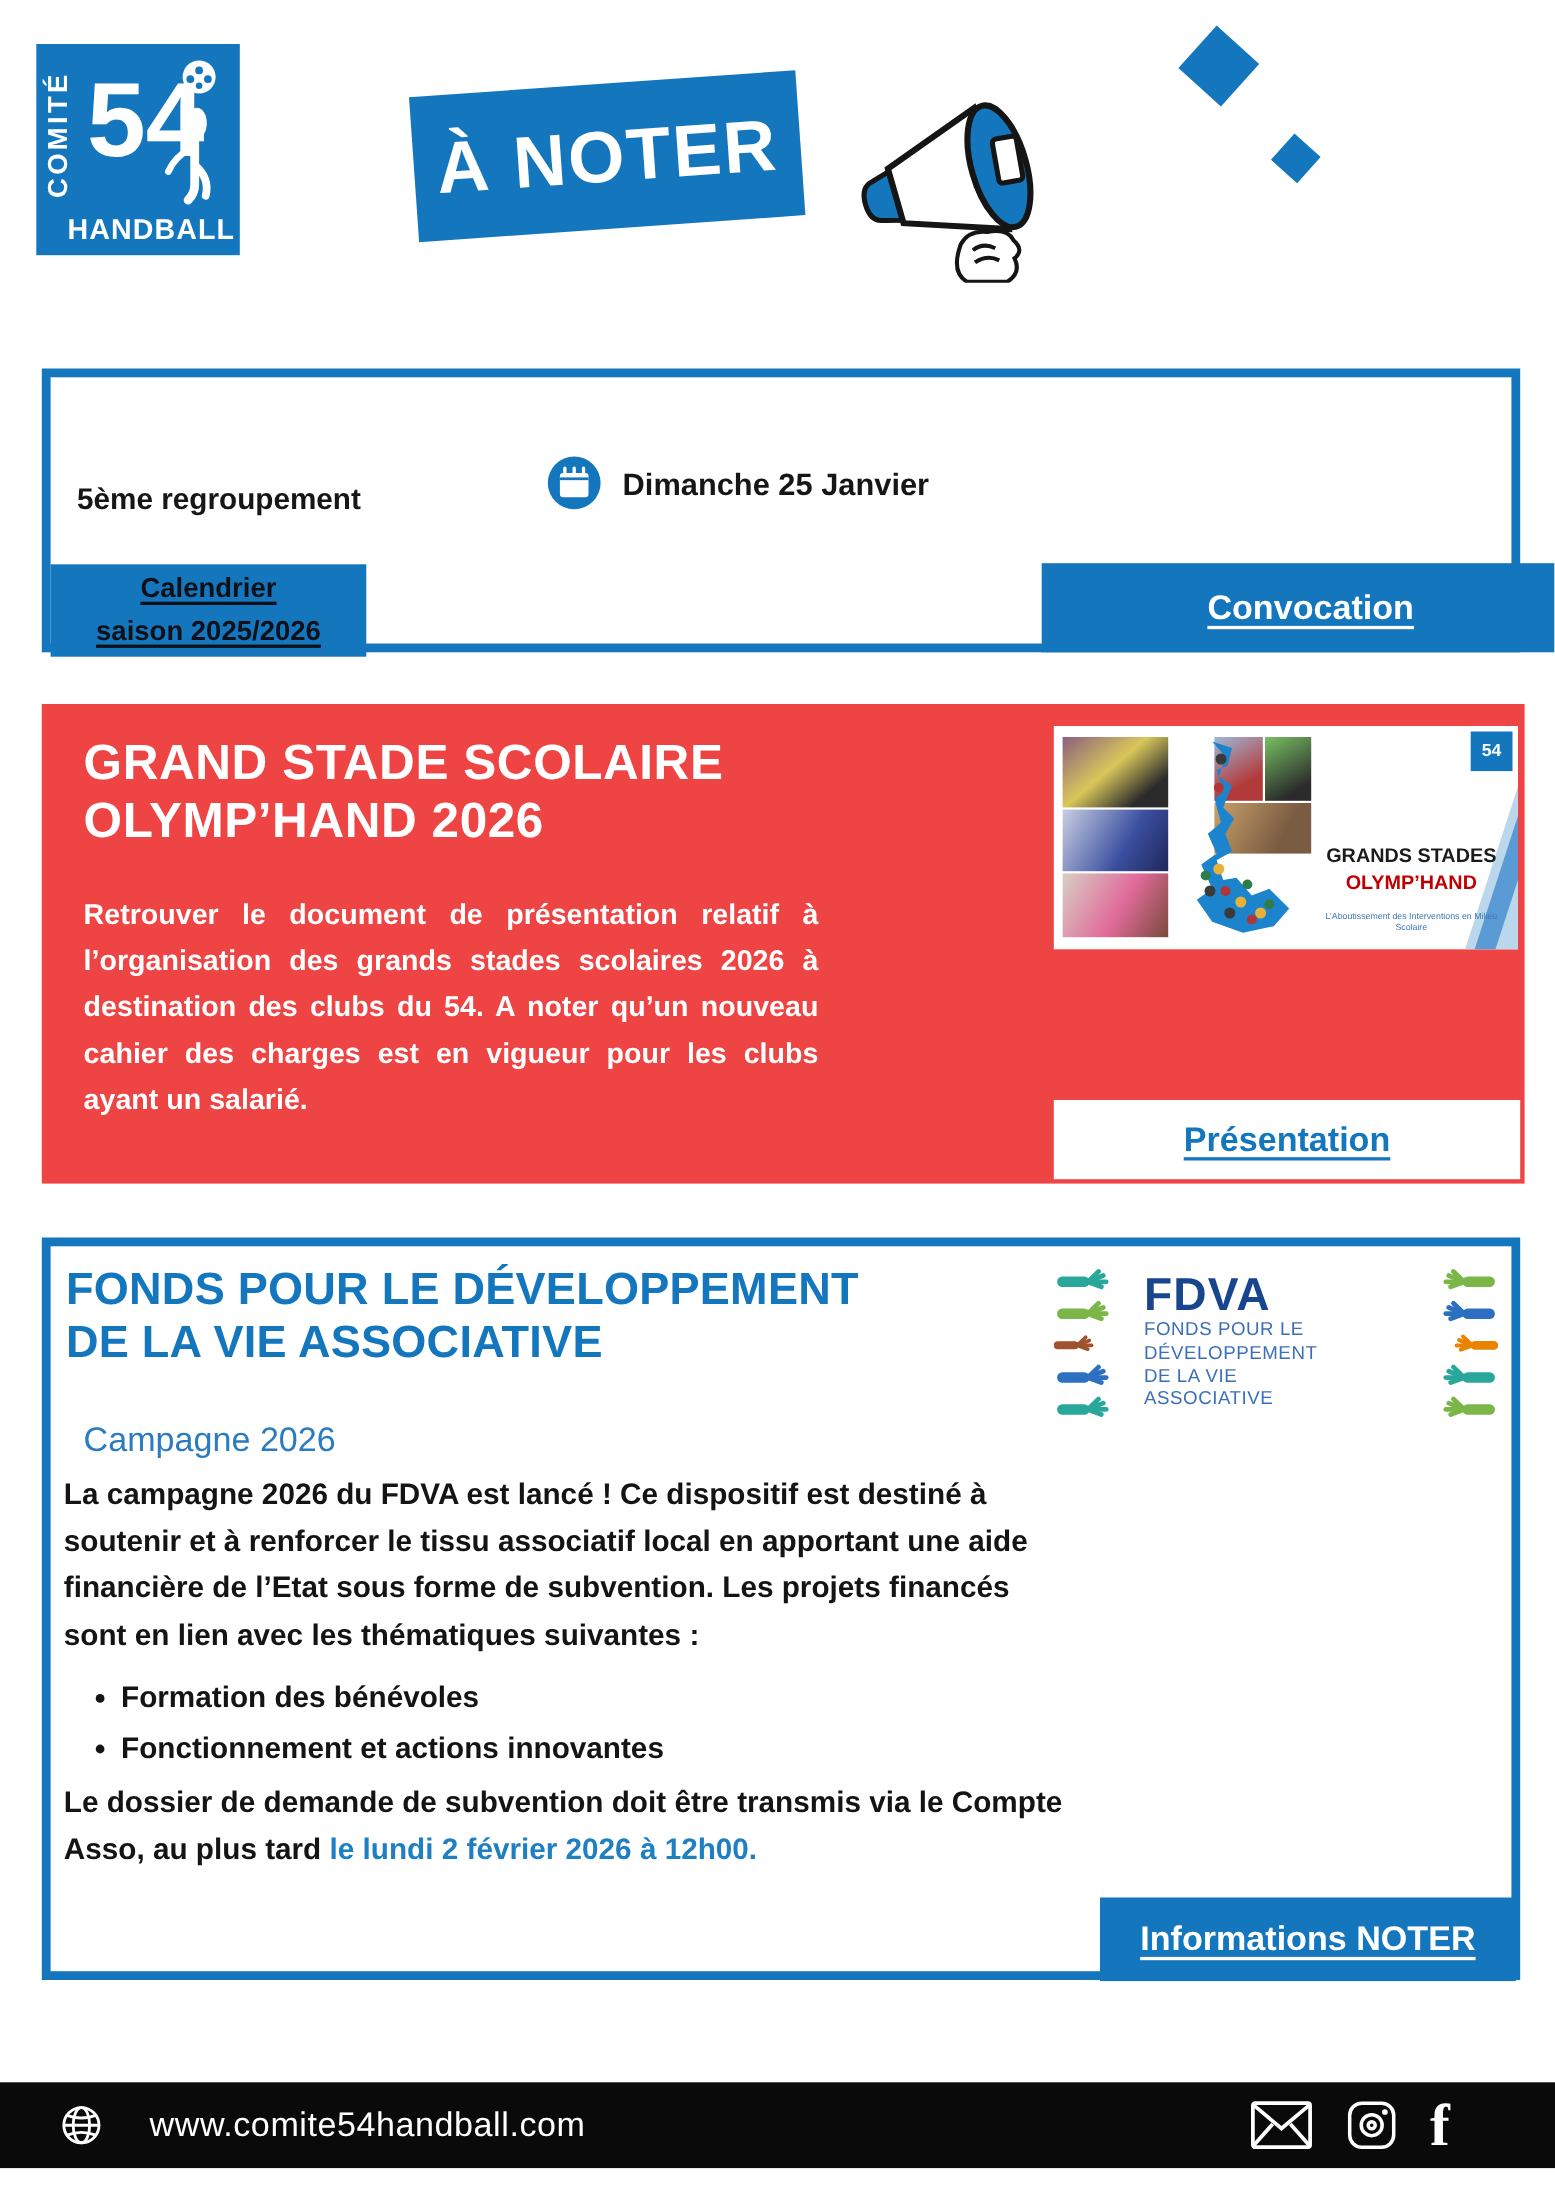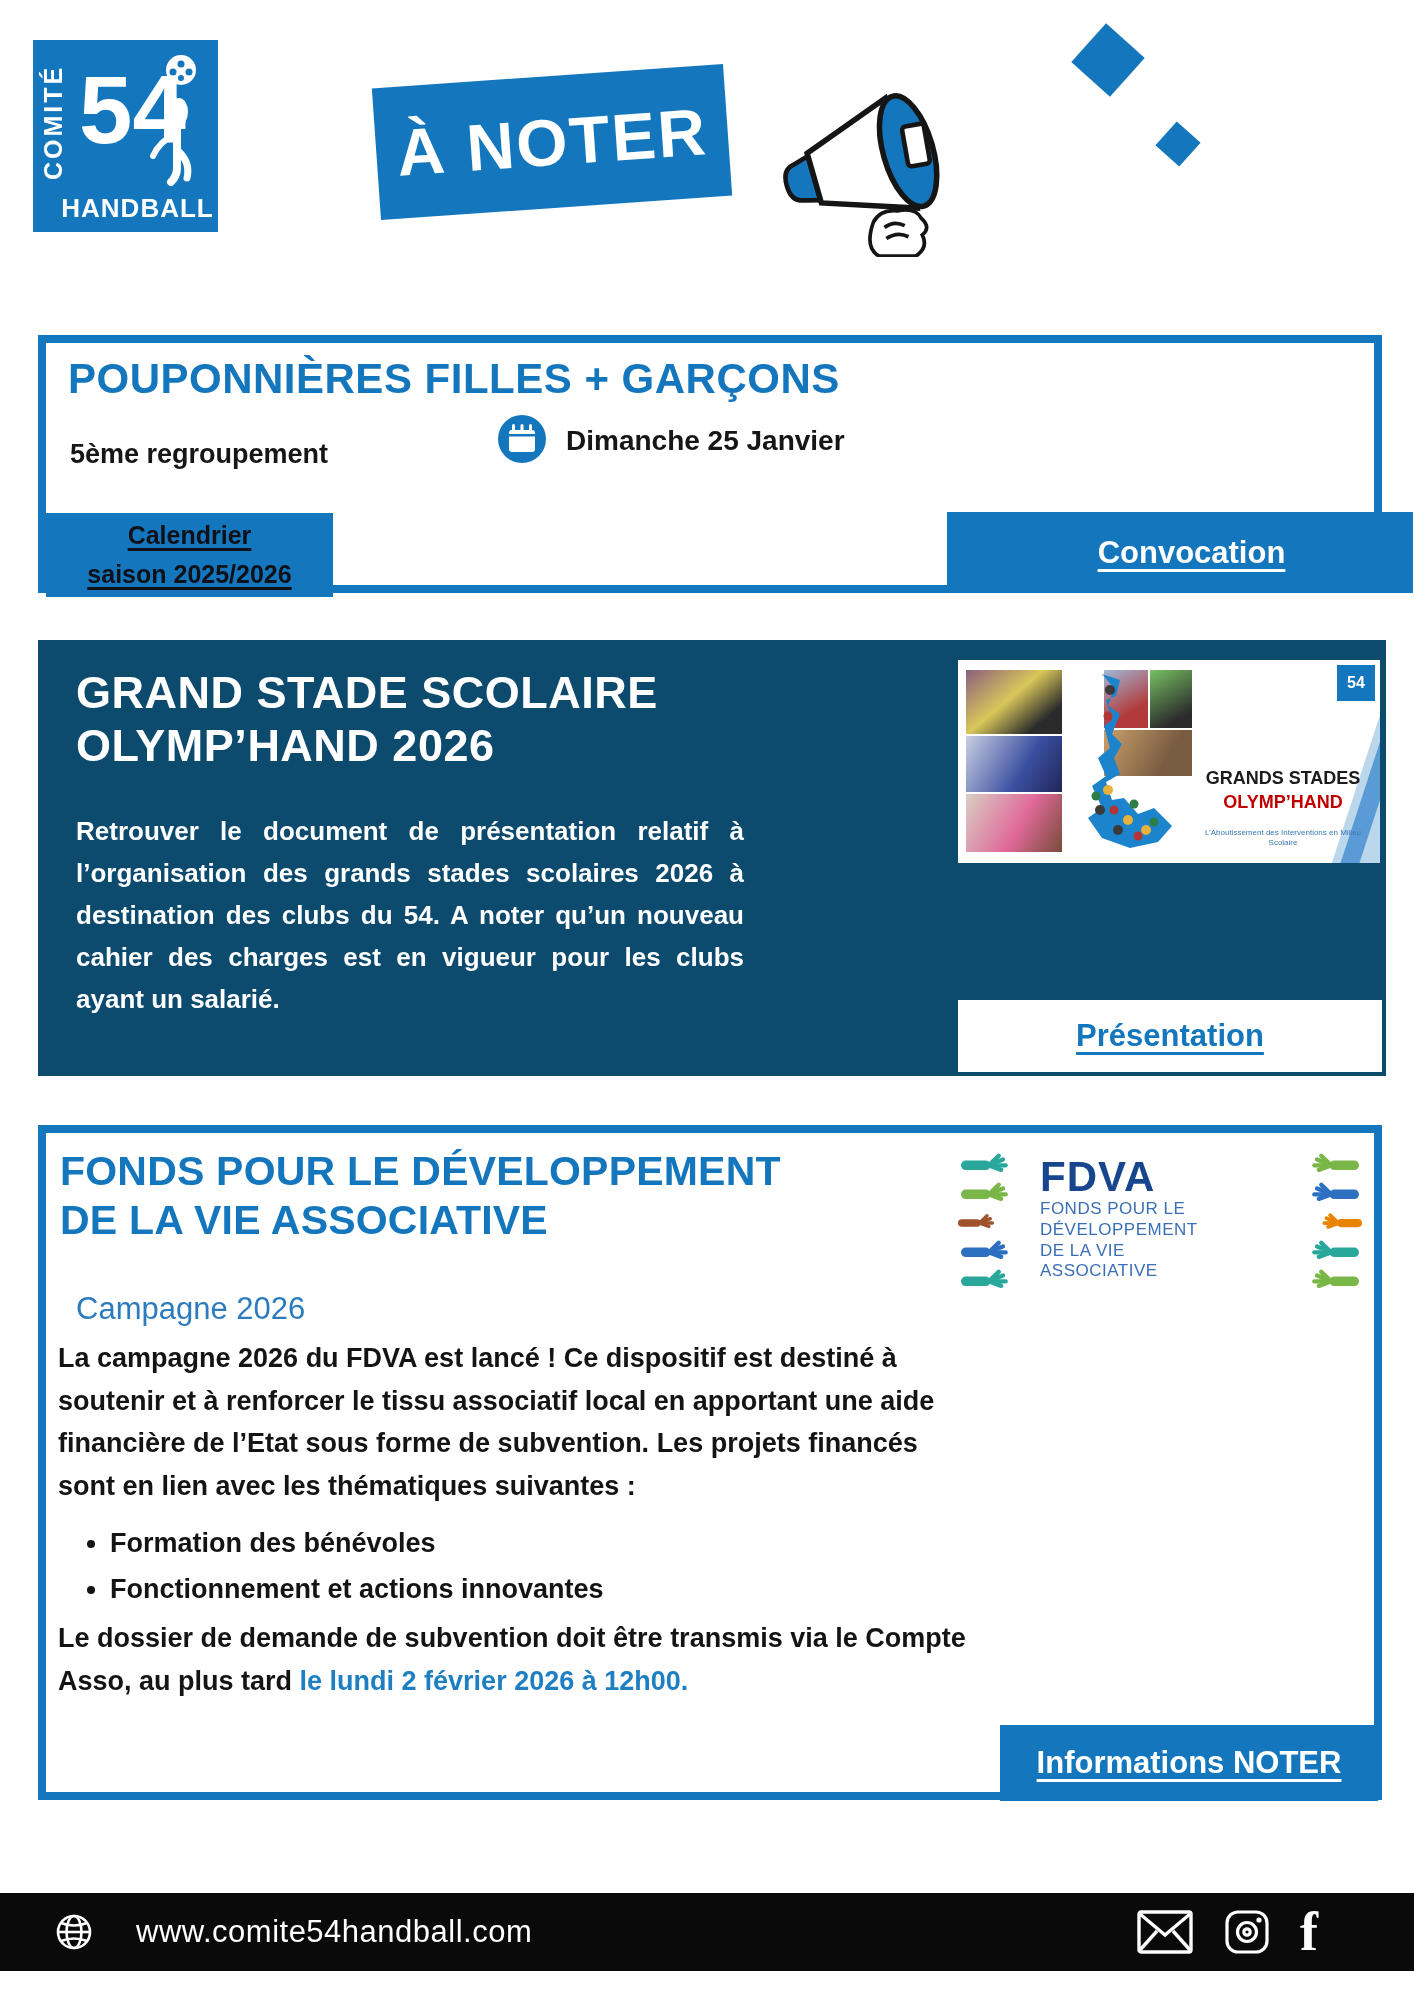--- a/index.html
+++ b/index.html
@@ -35,21 +35,21 @@
   
   .sec1{left:38px;top:335px;width:1344px;height:258px;}
   .sec1-title{position:absolute;left:22px;top:12px;color:#1477BD;font-weight:800;font-size:42px;letter-spacing:.5px;}
   .sec1-sub{position:absolute;left:24px;top:96px;font-weight:700;font-size:27px;color:#161616;}
   .cal-icon{position:absolute;left:452px;top:72px;width:48px;height:48px;border-radius:50%;background:#1477BD;}
   .sec1-date{position:absolute;left:520px;top:82px;font-weight:700;font-size:28px;color:#161616;}
   .box-calendrier{position:absolute;left:0px;top:170px;width:287px;height:84px;flex-direction:column;font-size:25px;}
   .box-convocation{position:absolute;left:901px;top:169px;width:443px;height:81px;font-size:31px;padding-left:23px;}
 
   
-  .sec2{left:38px;top:640px;width:1348px;height:436px;background:#0c4a6e;}
+  .sec2{left:38px;top:640px;width:1348px;height:436px;background:#ef4444;}
   .sec2-title{position:absolute;left:38px;top:26px;color:#ffffff;font-weight:800;font-size:45px;line-height:1.18;letter-spacing:.5px;}
   .sec2-body{position:absolute;left:38px;top:170px;width:668px;color:#ffffff;font-weight:700;font-size:26px;
              line-height:1.62;text-align:justify;}
   .thumb{position:absolute;left:920px;top:20px;width:422px;height:203px;background:#ffffff;overflow:hidden;}
   .thumb .ph{position:absolute;}
   .box-presentation{position:absolute;left:920px;top:360px;width:424px;height:72px;background:#ffffff;
                     display:flex;align-items:center;justify-content:center;font-size:31px;}
   .thumb-title1{position:absolute;left:232px;top:108px;width:186px;text-align:center;font-weight:800;
                 font-size:18px;color:#1b1b1b;letter-spacing:0;}
   .thumb-title2{position:absolute;left:232px;top:132px;width:186px;text-align:center;font-weight:800;
@@ -132,21 +132,20 @@
       <path d="M112 152 Q102 180 118 189 L158 189 Q172 180 165 166 Q175 158 164 148 Q158 136 138 140 Q120 138 112 152 Z"></path>
       <path d="M124 158 Q134 150 146 156" fill="none"></path>
       <path d="M126 170 Q138 162 150 168" fill="none"></path>
     </g>
   </svg>
 
   <div class="abs diamond1"></div>
   <div class="abs diamond2"></div>
 
   <div class="abs frame sec1">
-    <div class="sec1-title">POUPONNIÈRES FILLES + GARÇONS</div>
     <div class="sec1-sub">5ème regroupement</div>
 
     <div class="cal-icon">
       <svg width="48" height="48" viewBox="0 0 48 48">
         <rect x="11" y="15" width="26" height="22" rx="3" fill="#ffffff"></rect>
         <rect x="14" y="9" width="3" height="7" rx="1.5" fill="#ffffff"></rect>
         <rect x="22.5" y="9" width="3" height="7" rx="1.5" fill="#ffffff"></rect>
         <rect x="31" y="9" width="3" height="7" rx="1.5" fill="#ffffff"></rect>
         <rect x="11" y="19" width="26" height="2.5" fill="#1477BD"></rect>
       </svg>

